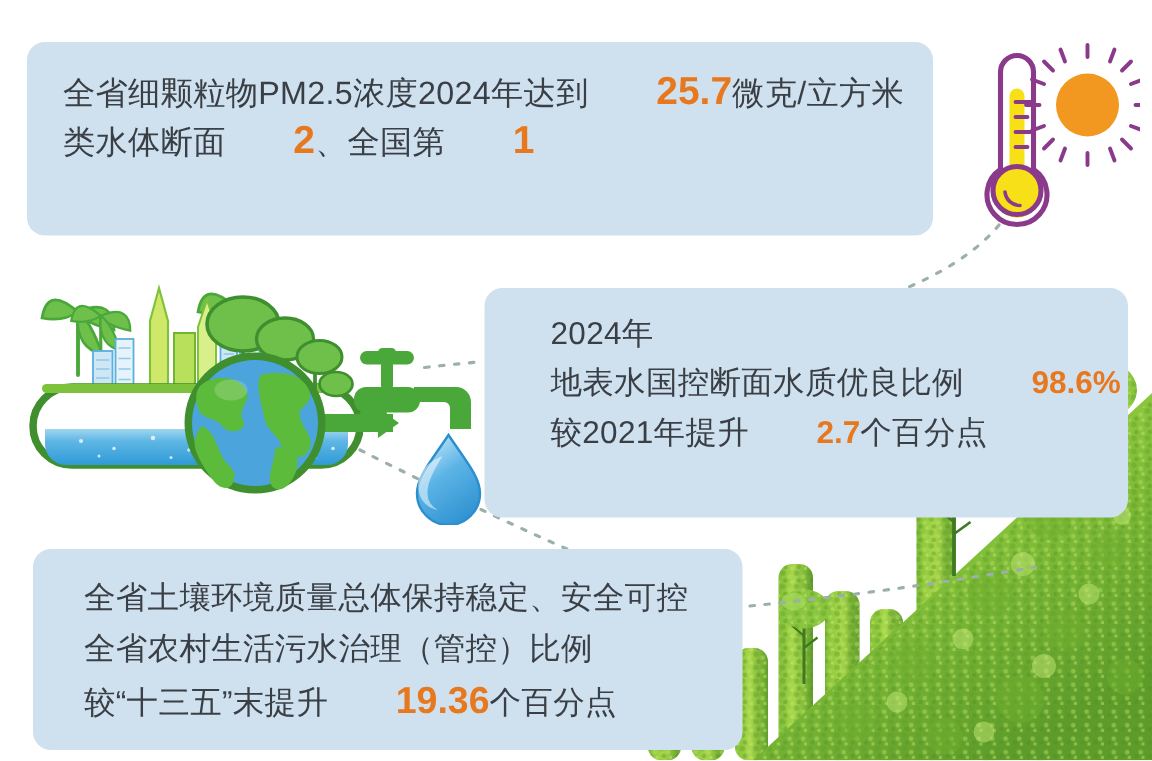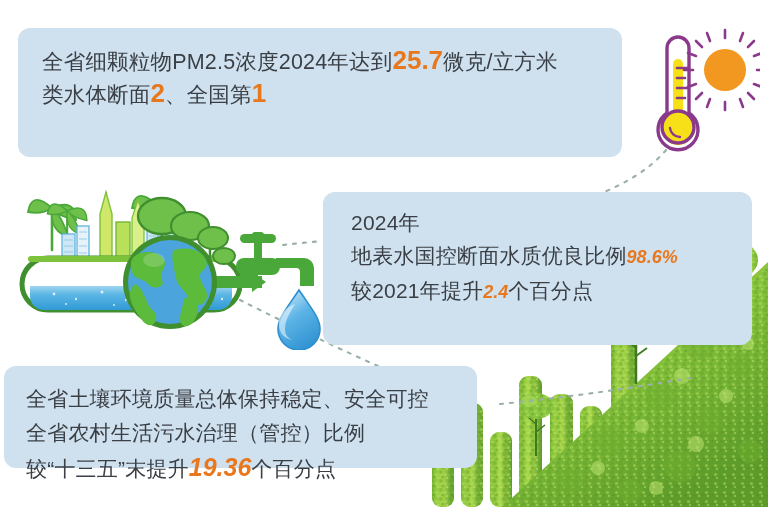--- a/index.html
+++ b/index.html
@@ -21,41 +21,42 @@
 
   
   .callout{
     position:absolute;
     background:#cfe1ef;
     border-radius:12px;
     z-index:5;
     box-sizing:border-box;
   }
   #box1{left:18px; top:28px;  width:604px;height:129px;padding:17px 0 0 24px;}
-  #box2{left:323px;top:192px; width:429px;height:153px;padding:14px 0 0 28px;}
-  #box3{left:4px; top:366px; width:473px;height:102px;padding:16px 0 0 22px;}
+  #box2{left:323px;top:192px; width:429px;height:153px;padding:14px 0 0 44px;}
+  #box3{left:22px; top:366px; width:473px;height:134px;padding:16px 0 0 34px;}
 
   .line{
     color:#3a3f45;
     font-size:21.5px;
     line-height:31px;
     white-space:nowrap;
     letter-spacing:.2px;
   }
   #box2 .line{font-size:21px;line-height:33px;}
   #box3 .line{font-size:21px;line-height:34px;}
 
   .hl{
     color:#e8781e;
     font-weight:bold;
     font-size:26px;
     letter-spacing:0;
+    margin-left:45px;
   }
-  #box2 .hl{font-size:18px;font-style:italic;}
-  #box3 .hl{font-size:25px;font-style:italic;}
+  #box2 .hl{font-size:21px;}
+  #box3 .hl{font-size:25px;}
   .roman{font-weight:bold;font-size:22px;color:#3a3f45;padding:0 2px;}
 </style>
 </head>
 <body>
 
 <div id="stage">
 
   <div class="art" id="art-hill">
     <svg width="338" height="271" viewBox="0 0 338 271" xmlns="http://www.w3.org/2000/svg">
       <defs>
@@ -347,21 +348,21 @@
   </div>
 
   <div class="callout" id="box2">
     <div class="line">
       <span>2024年</span>
     </div>
     <div class="line">
       <span>地表水国控断面水质优良比例</span><span class="hl">98.6%</span>
     </div>
     <div class="line">
-      <span>较2021年提升</span><span class="hl">2.4</span><span>个百分点</span>
+      <span>较2021年提升</span><span class="hl">2.7</span><span>个百分点</span>
     </div>
   </div>
 
   <div class="callout" id="box3">
     <div class="line">
       <span>全省土壤环境质量总体保持稳定、安全可控</span>
     </div>
     <div class="line">
       <span>全省农村生活污水治理（管控）比例</span>
     </div>

